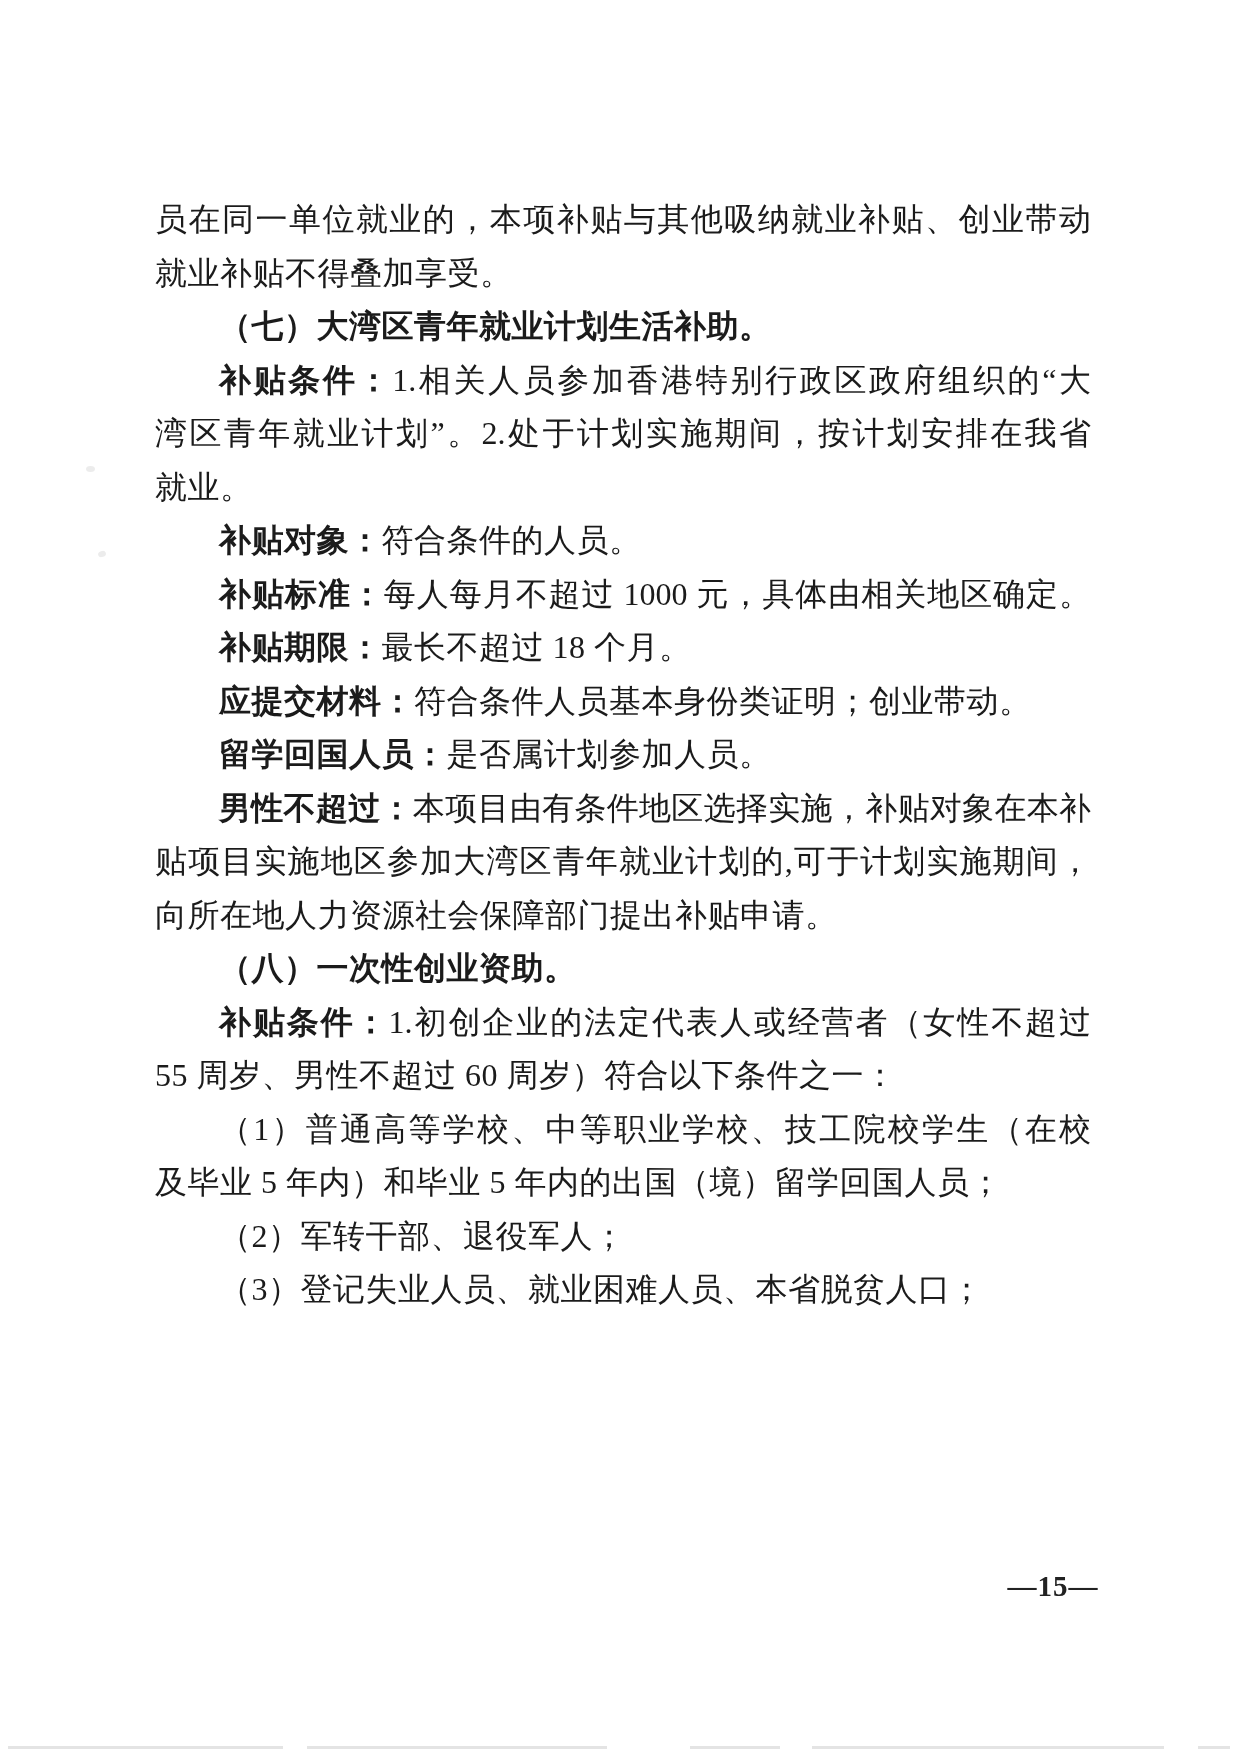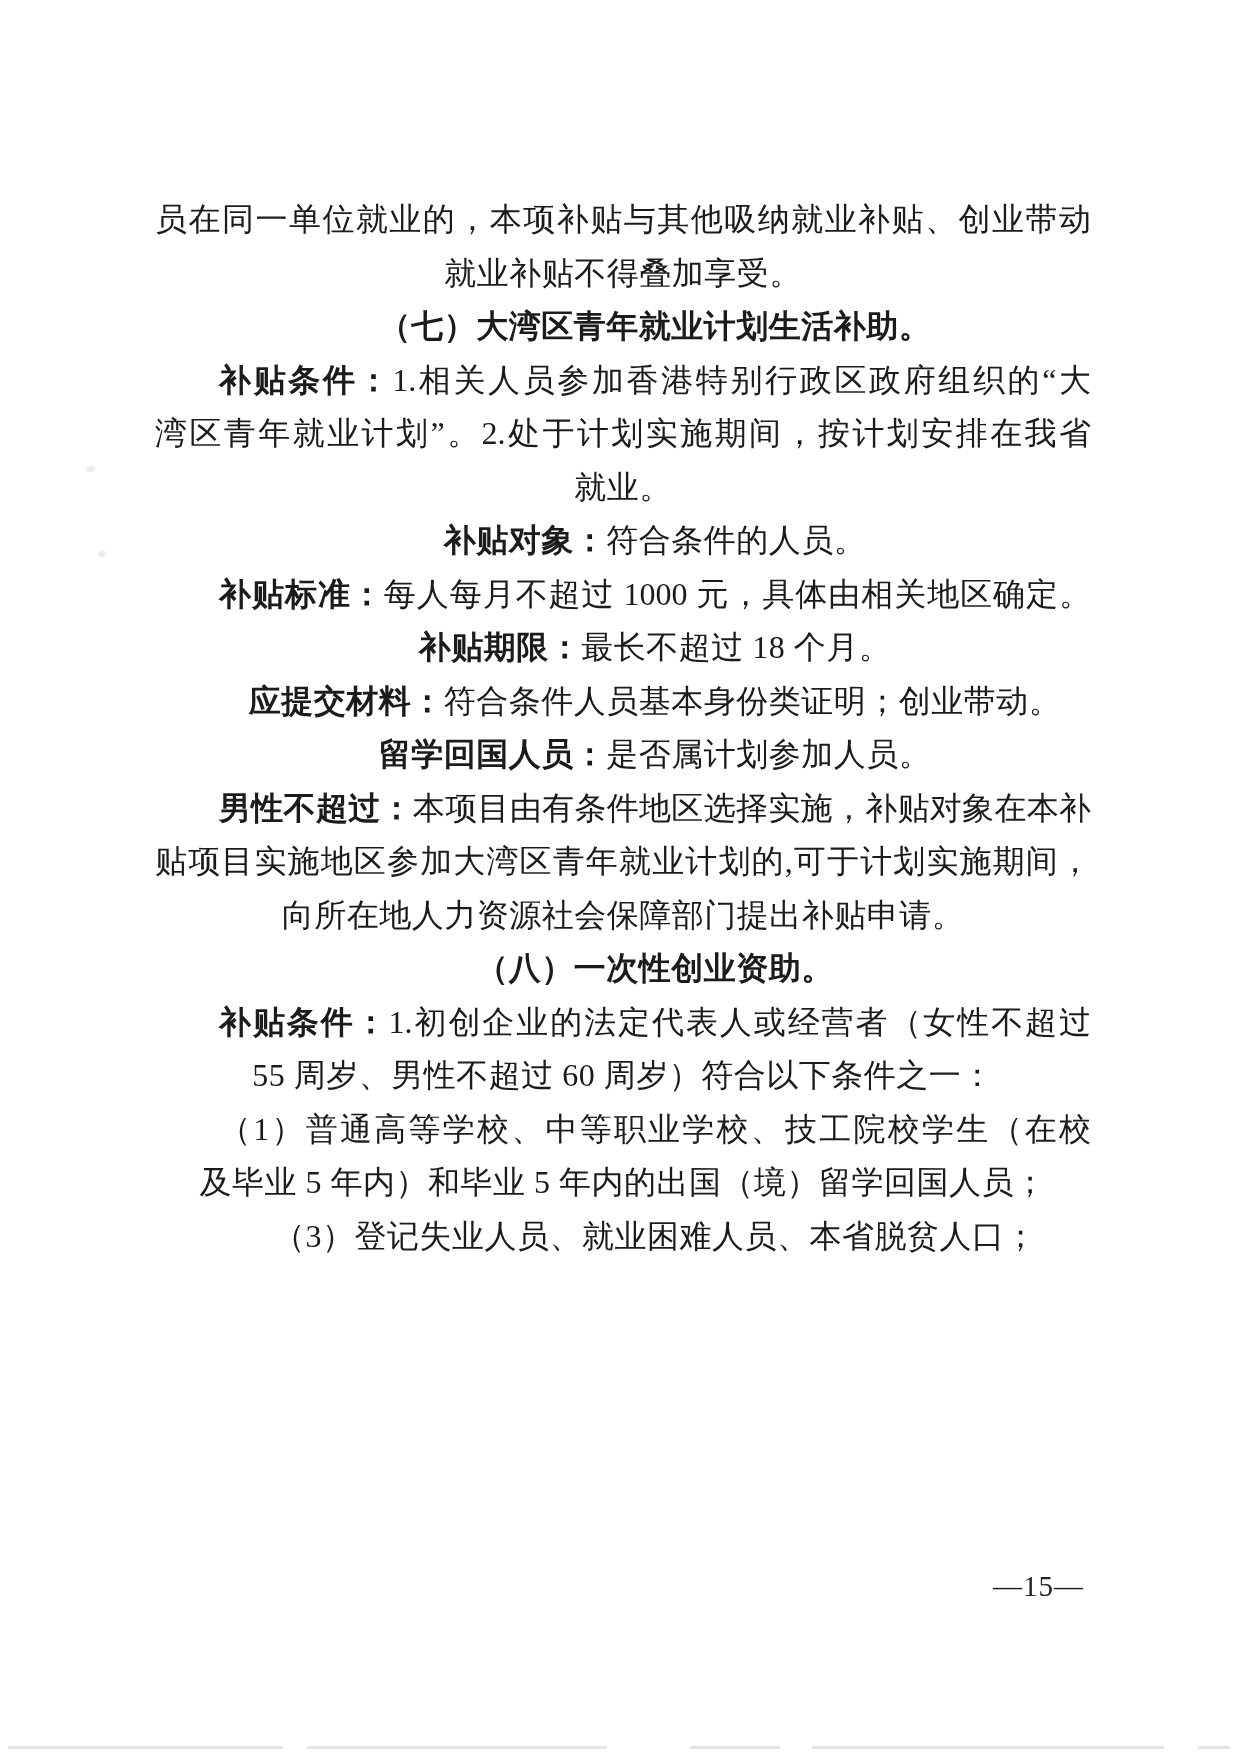--- a/index.html
+++ b/index.html
@@ -25,21 +25,21 @@
     position: absolute;
     left: 155px;
     top: 193px;
     width: 936px;
   }
   .line {
     font-size: 32px;
     line-height: 53.5px;
     height: 53.5px;
     white-space: nowrap;
-    text-align: center;
+    text-align: left;
     letter-spacing: 0.5px;
   }
   .line.j {
     white-space: normal;
     text-align: justify;
     text-align-last: justify;
     letter-spacing: 0;
   }
   .line.ind {
     text-indent: 64px;
@@ -48,22 +48,23 @@
   .lbl {
     font-weight: bold;
   }
   .page-number {
     position: absolute;
     left: 993px;
     top: 1570px;
     width: 120px;
     font-size: 29px;
     letter-spacing: 1px;
-    text-align: left;
+    text-align: center;
     color: #222222;
+    font-weight: bold;
   }
   
   .speck {
     position: absolute;
     background: #ececec;
     border-radius: 50%;
   }
   .speck.s1 { left: 86px;  top: 466px; width: 9px; height: 6px; }
   .speck.s2 { left: 98px;  top: 551px; width: 8px; height: 6px; transform: rotate(-20deg); }
   .bottom-line-seg {
@@ -97,20 +98,21 @@
       <div class="line ind"><span class="lbl">应提交材料：</span><span>符合条件人员基本身份类证明；创业带动。</span></div>
       <div class="line ind"><span class="lbl">留学回国人员：</span><span>是否属计划参加人员。</span></div>
       <div class="line j ind"><span class="lbl">男性不超过：</span><span>本项目由有条件地区选择实施，补贴对象在本补</span></div>
       <div class="line j"><span>贴项目实施地区参加大湾区青年就业计划的,可于计划实施期间，</span></div>
       <div class="line"><span>向所在地人力资源社会保障部门提出补贴申请。</span></div>
       <div class="line ind hd"><span>（八）一次性创业资助。</span></div>
       <div class="line j ind"><span class="lbl">补贴条件：</span><span>1.初创企业的法定代表人或经营者（女性不超过</span></div>
       <div class="line"><span>55 周岁、男性不超过 60 周岁）符合以下条件之一：</span></div>
       <div class="line j ind"><span>（1）普通高等学校、中等职业学校、技工院校学生（在校</span></div>
       <div class="line"><span>及毕业 5 年内）和毕业 5 年内的出国（境）留学回国人员；</span></div>
+      <div class="line ind"><span>（2）军转干部、退役军人；</span></div>
       <div class="line ind"><span>（3）登记失业人员、就业困难人员、本省脱贫人口；</span></div>
     </div>
 
   <div class="page-number">—15—</div>
 
   <div class="speck s1"></div>
   <div class="speck s2"></div>
   <div class="bottom-line-seg seg1"></div>
   <div class="bottom-line-seg seg2"></div>
   <div class="bottom-line-seg seg3"></div>

